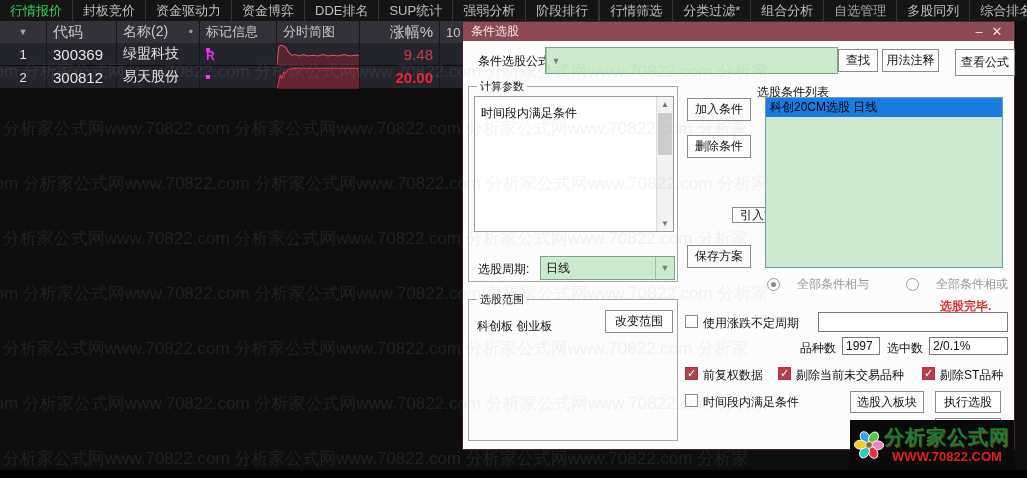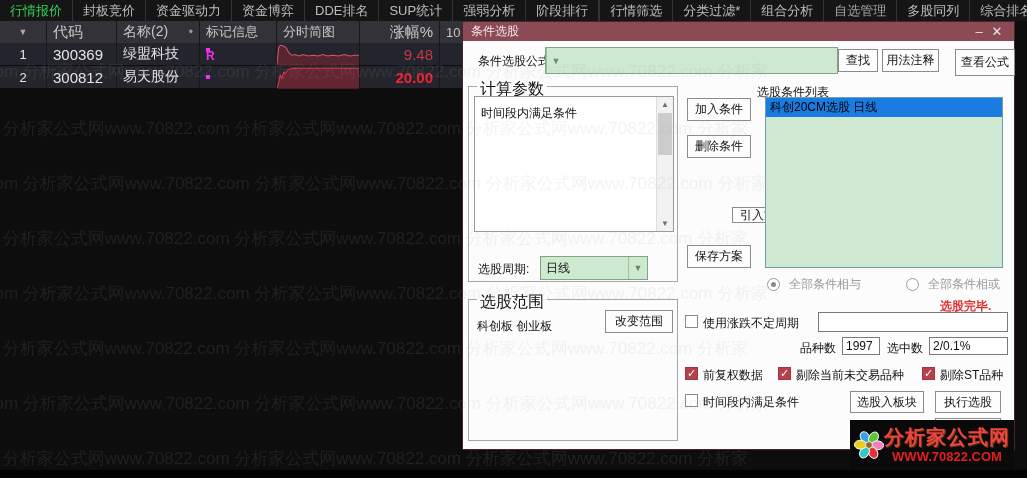--- a/index.html
+++ b/index.html
@@ -50,45 +50,45 @@
     display:flex;align-items:center;padding:0 8px;font-size:12px;}
   .titlebar .spacer{flex:1;}
   .tb-btn{width:18px;text-align:center;font-size:13px;cursor:pointer;color:#f0e4e4;}
   .dlg-label{position:absolute;white-space:nowrap;}
   .combo{position:absolute;background:#cde9cf;border:1px solid #7fa583;display:flex;align-items:center;}
   .combo .combo-text{flex:1;padding:0 5px;white-space:nowrap;overflow:hidden;}
   .combo .combo-arrow{width:19px;align-self:stretch;border-left:1px solid #9fbfa1;display:flex;align-items:center;justify-content:center;color:#6a8a6e;font-size:9px;}
   .btn{position:absolute;background:#fdfdfd;border:1px solid #8c8c8c;font-size:12px;color:#111;
     display:flex;align-items:center;justify-content:center;cursor:pointer;padding:0;}
   .group{position:absolute;border:1px solid #a6a6a6;background:transparent;}
-  .group-label{position:absolute;top:-8px;left:8px;background:#fcfcfc;padding:0 3px;font-size:16px;}
+  .group-label{position:absolute;top:-8px;left:8px;background:#fcfcfc;padding:0 3px;font-size:11px;}
   .parambox{position:absolute;left:5px;top:9px;width:200px;height:136px;border:1px solid #9a9a9a;background:#fff;}
   .parambox .ptext{position:absolute;left:6px;top:8px;}
   .pscroll{position:absolute;right:0;top:0;width:17px;height:100%;background:#f2f2f2;border-left:1px solid #ddd;}
   .pscroll .arr{position:absolute;left:0;width:100%;text-align:center;font-size:8px;color:#707070;}
   .pscroll .arr.up{top:3px;} .pscroll .arr.dn{bottom:3px;}
   .pscroll .thumb{position:absolute;left:1px;top:16px;width:14px;height:42px;background:#cccccc;}
   .listbox{position:absolute;left:302px;top:75px;width:238px;height:171px;background:#cfe8d2;border:1px solid #6f9fae;}
   .list-item{height:19px;line-height:19px;padding:0 4px;white-space:nowrap;}
   .list-item.selected{background:#1a7ce0;color:#000000;}
   .radio{display:inline-block;width:13px;height:13px;border:1px solid #9a9a9a;border-radius:50%;background:#fff;position:relative;vertical-align:middle;}
   .radio.selected::after{content:'';position:absolute;left:3px;top:3px;width:5px;height:5px;border-radius:50%;background:#8a8a8a;}
-  .radio-label{color:#9a9a9a;margin-left:9px;vertical-align:middle;}
+  .radio-label{color:#9a9a9a;margin-left:17px;vertical-align:middle;}
   .status-red{position:absolute;color:#e02e2e;font-weight:bold;}
   .cb{position:absolute;width:13px;height:13px;border:1px solid #8a8a8a;background:#fff;}
   .cb.checked{background:#b4414b;border-color:#a03640;}
   .cb.checked::after{content:'\2713';position:absolute;left:1px;top:-1px;color:#fff;font-size:11px;font-weight:bold;}
   .field{position:absolute;border:1px solid #7a7a7a;background:#fff;font-size:12px;padding:0 3px;color:#111;}
   input.field{outline:none;}
 
   
   .logo{position:absolute;left:850px;top:420px;width:164px;height:49px;background:#0a0a0a;z-index:60;
     display:flex;align-items:center;padding:2px 4px;}
   .logo-text{display:flex;flex-direction:column;align-items:center;flex:1;line-height:1;}
-  .logo-name{font-size:20px;font-weight:bold;color:#ef4444;text-shadow:1px 1px 0 #6a3400;letter-spacing:1px;white-space:nowrap;}
+  .logo-name{font-size:20px;font-weight:bold;color:#15803d;text-shadow:1px 1px 0 #6a3400;letter-spacing:1px;white-space:nowrap;}
   .logo-url{font-size:13px;font-weight:bold;color:#e02020;margin-top:3px;white-space:nowrap;}
 
   .bottom-strip{position:absolute;left:0;top:470px;width:1027px;height:8px;background:#020202;z-index:30;}
 </style>
 </head>
 <body>
 
 <div class="screen">
 
   <div class="menubar">
@@ -190,21 +190,21 @@
       <span class="group-label">计算参数</span>
       <div class="parambox">
         <span class="ptext">时间段内满足条件</span>
         <div class="pscroll">
           <span class="arr up">▲</span>
           <span class="thumb"></span>
           <span class="arr dn">▼</span>
         </div>
       </div>
       <span class="dlg-label" style="left:9px;top:174px;">选股周期:</span>
-      <div class="combo" style="left:71px;top:169px;width:108px;height:24px;justify-content:flex-end;">
+      <div class="combo" style="left:71px;top:169px;width:135px;height:24px;justify-content:flex-end;">
         <span class="combo-text">日线</span>
         <span class="combo-arrow">▼</span>
       </div>
     </div>
 
     <div class="group" style="left:5px;top:277px;width:210px;height:142px;">
       <span class="group-label">选股范围</span>
       <span class="dlg-label" style="left:8px;top:18px;">科创板 创业板</span>
       <button class="btn" style="left:136px;top:10px;width:68px;height:23px;position:absolute;">改变范围</button>
     </div>

